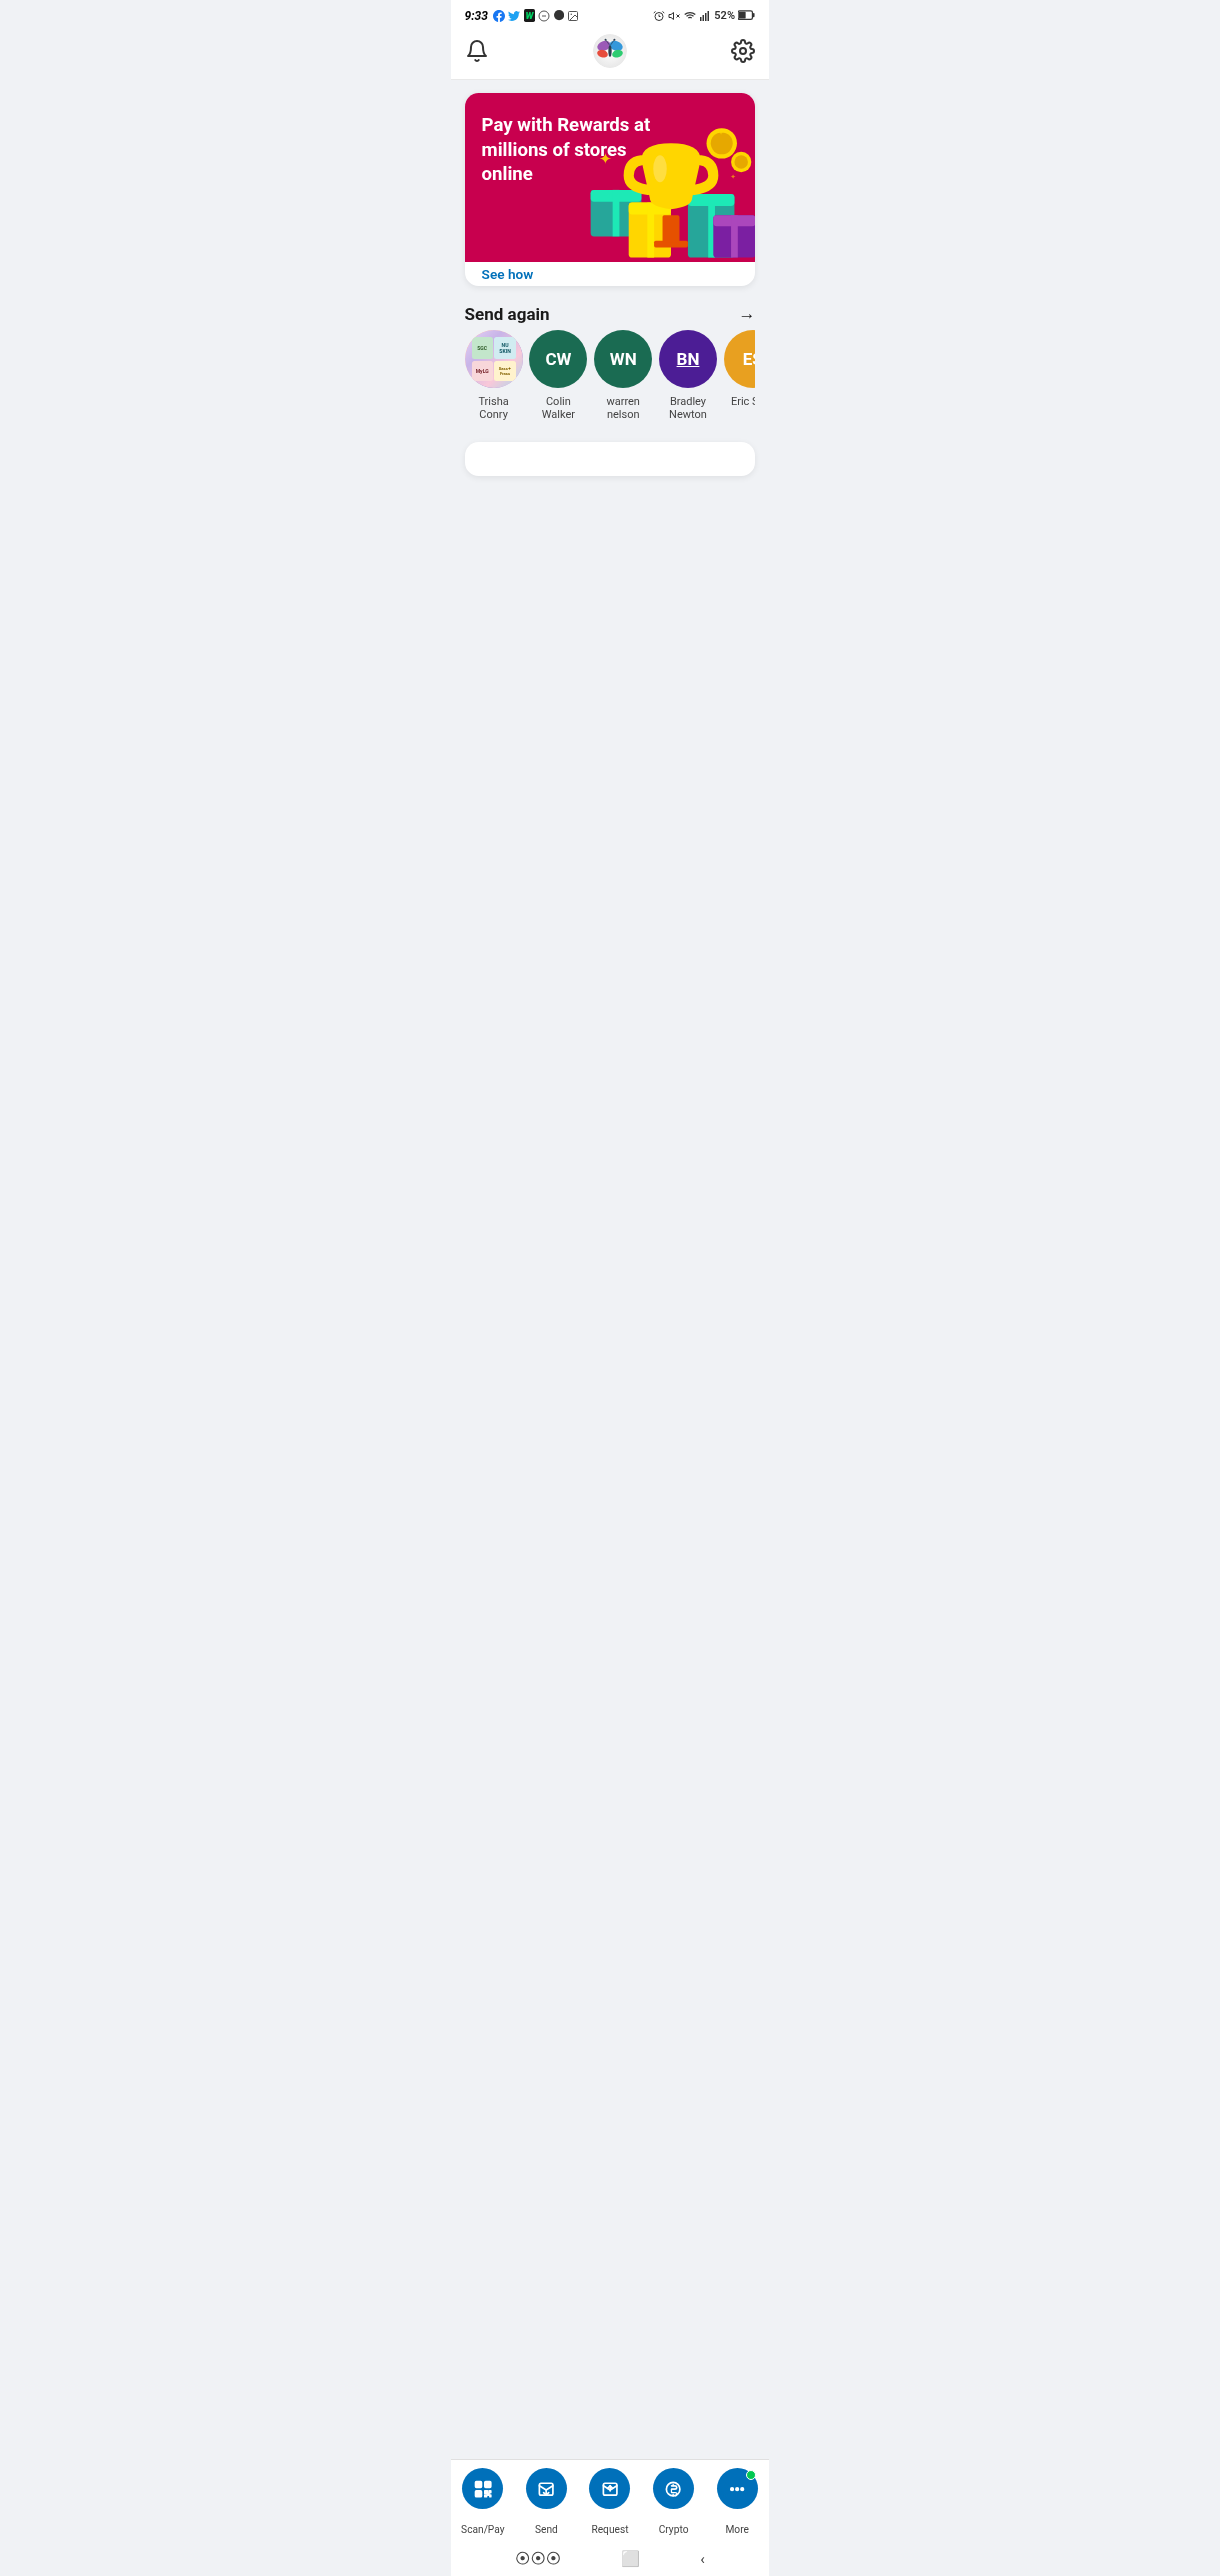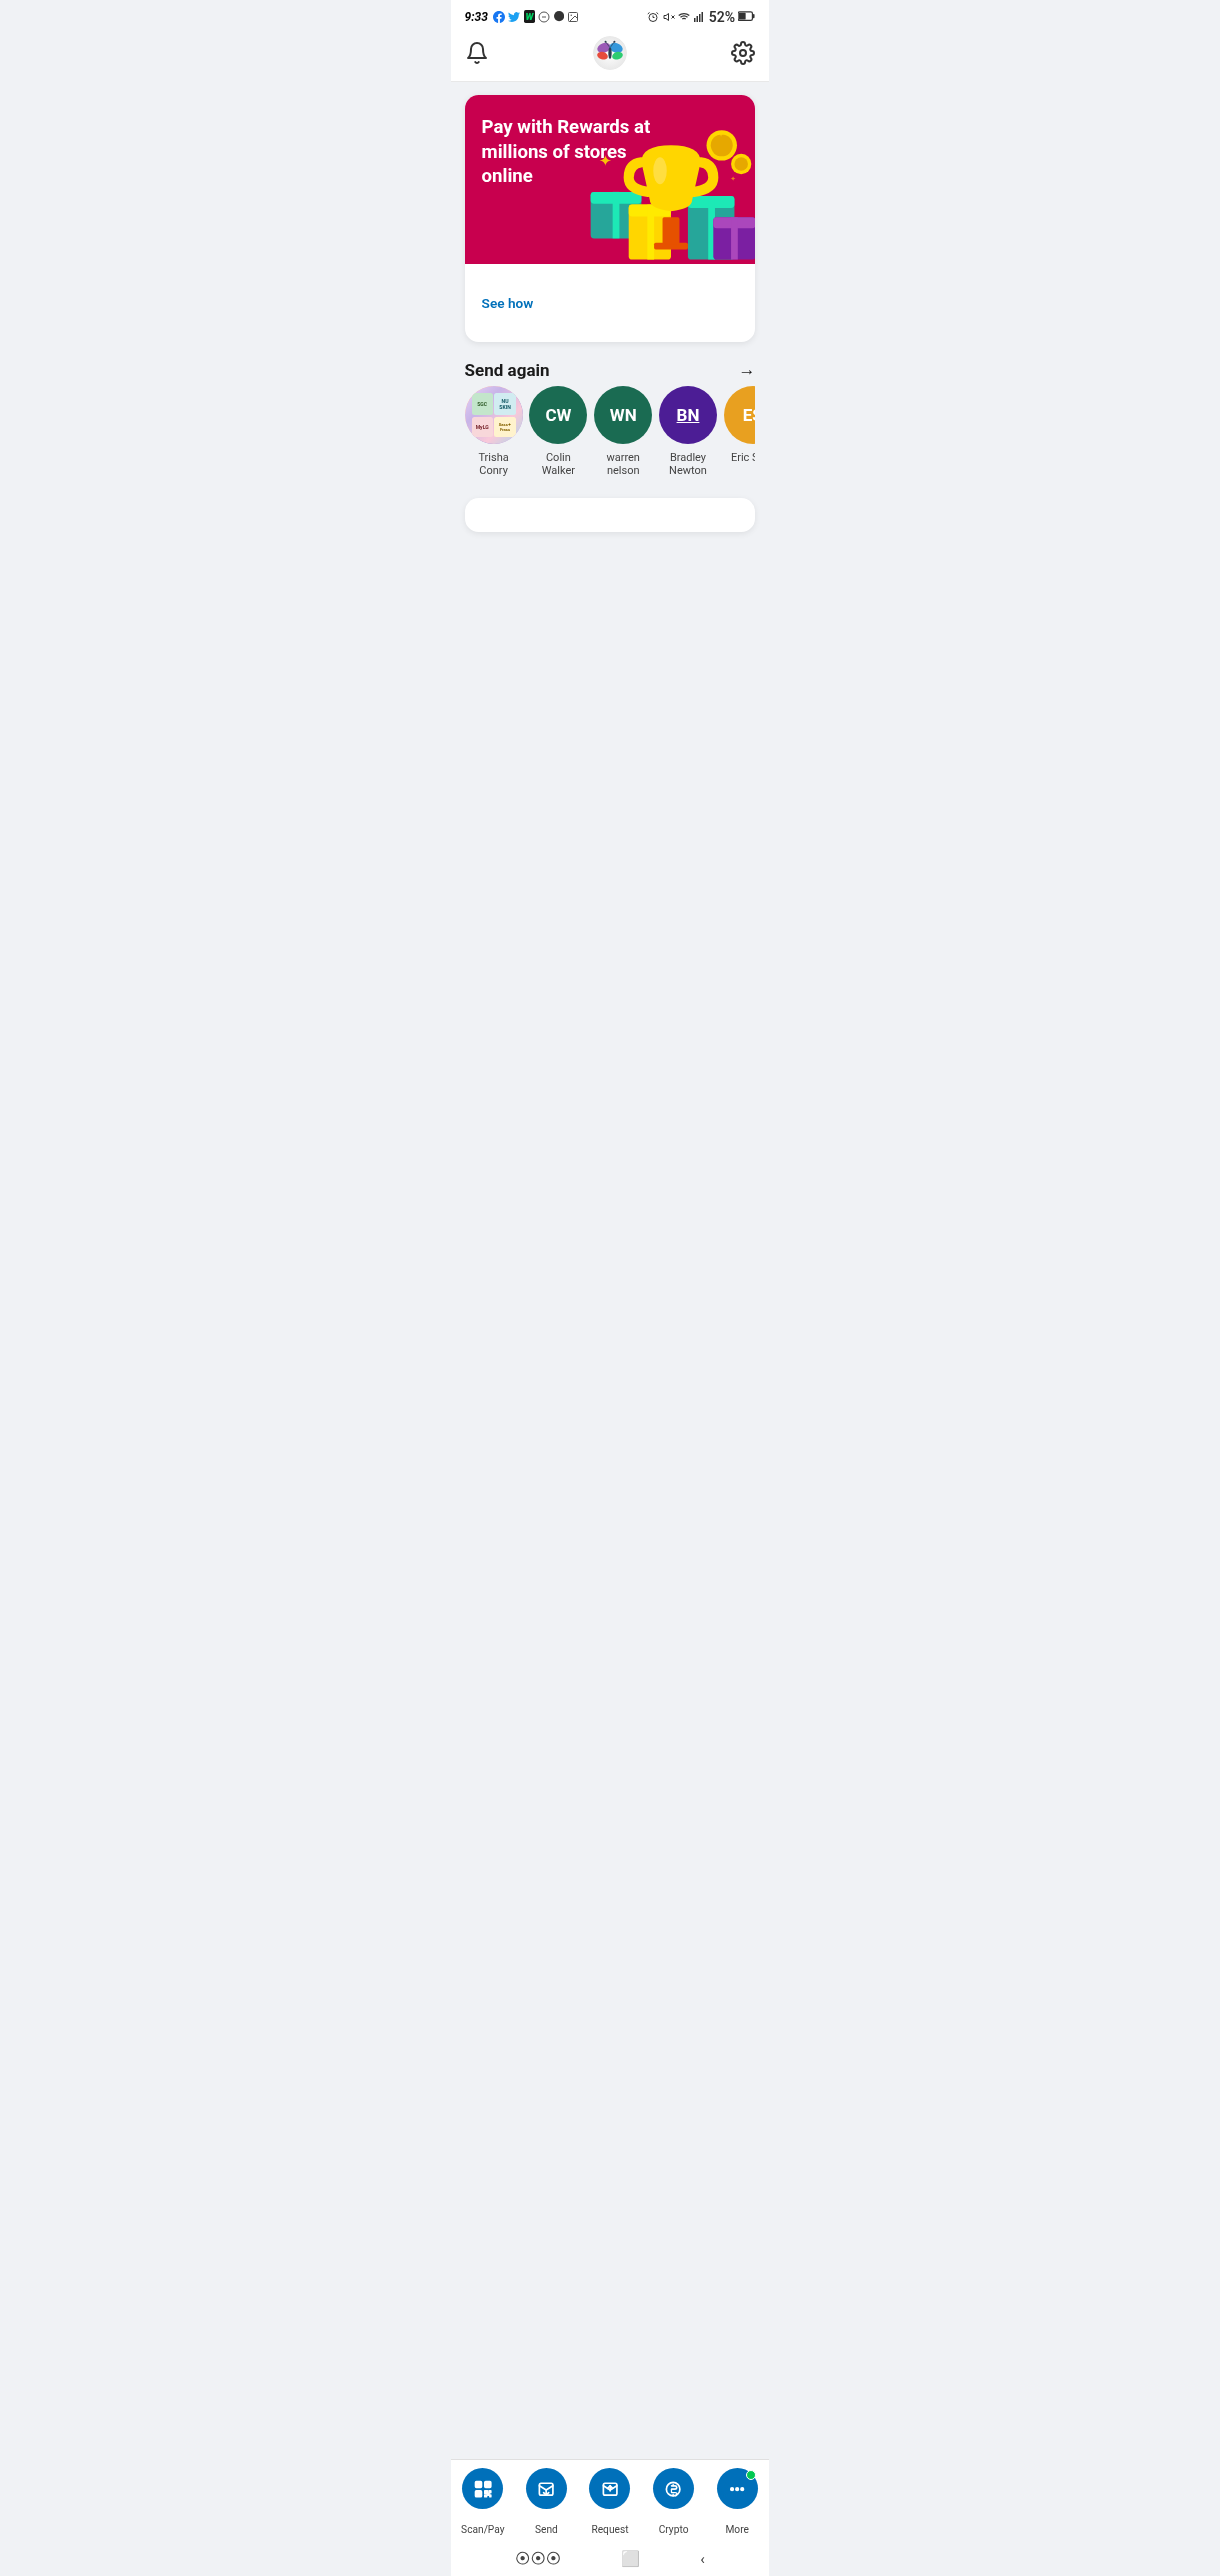--- a/index.html
+++ b/index.html
@@ -75,21 +75,21 @@
     .promo-title {
       color: #fff;
       font-size: 18.6px;
       font-weight: 700;
       line-height: 1.3;
       max-width: 169px;
       position: relative;
       z-index: 2;
     }
     .promo-footer {
-      padding: 31px 17px;
+      padding: 4px 17px;
     }
     .promo-link {
       color: #0070ba;
       font-size: 13.6px;
       font-weight: 600;
       text-decoration: none;
     }
 
     
     .section-header {
@@ -344,21 +344,21 @@
         <line x1="12" y1="20" x2="12.01" y2="20" stroke-width="3"></line>
       </svg>
 
     <svg width="12" height="12" viewBox="0 0 24 24">
       <rect x="2" y="14" width="3" height="8" fill="#333"></rect>
       <rect x="7" y="10" width="3" height="12" fill="#333"></rect>
       <rect x="12" y="6" width="3" height="16" fill="#333"></rect>
       <rect x="17" y="2" width="3" height="20" fill="#333"></rect>
     </svg>
 
-    <span style="font-size:14px;font-weight:600;color:#333;">52%</span>
+    <span style="font-size:11px;font-weight:600;color:#333;">52%</span>
     <svg width="17" height="10.2" viewBox="0 0 20 12">
       <rect x="0" y="1" width="17" height="10" rx="2" fill="none" stroke="#333" stroke-width="1.5"></rect>
       <rect x="17.5" y="3.5" width="2" height="5" rx="1" fill="#333"></rect>
       <rect x="1" y="2" width="8" height="8" rx="1" fill="#333"></rect>
     </svg>
   </div>
 </div>
 
 <div class="top-nav">
   <svg class="notif-icon" viewBox="0 0 24 24" fill="none" stroke="#333" stroke-width="2" stroke-linecap="round" stroke-linejoin="round">

